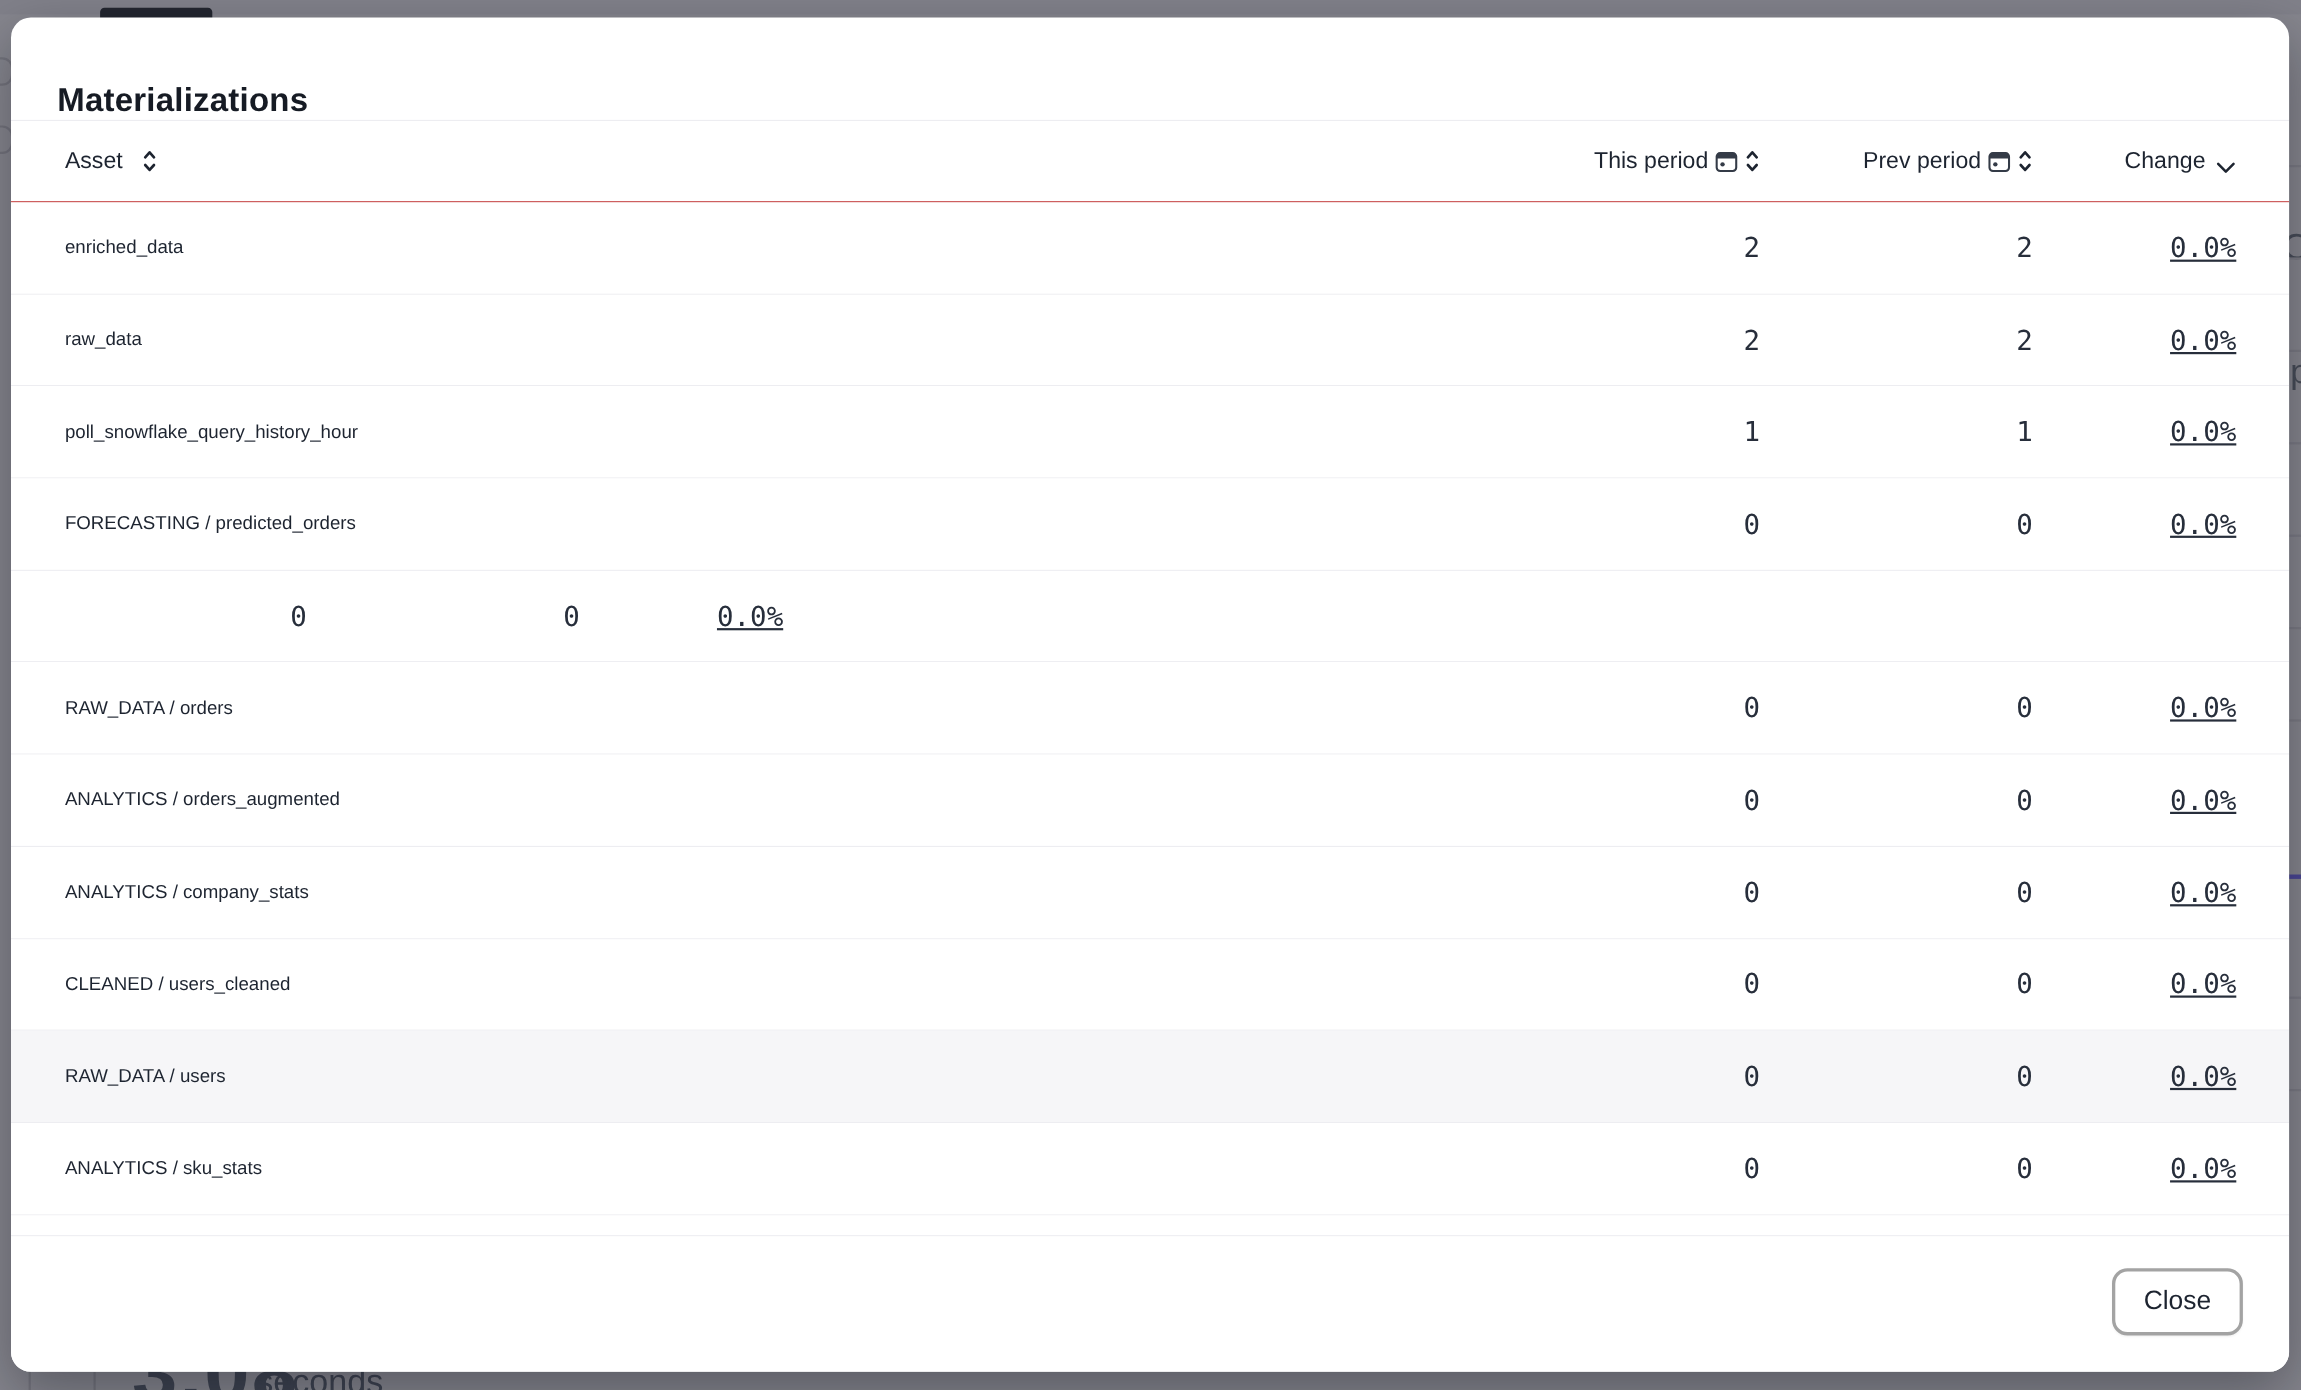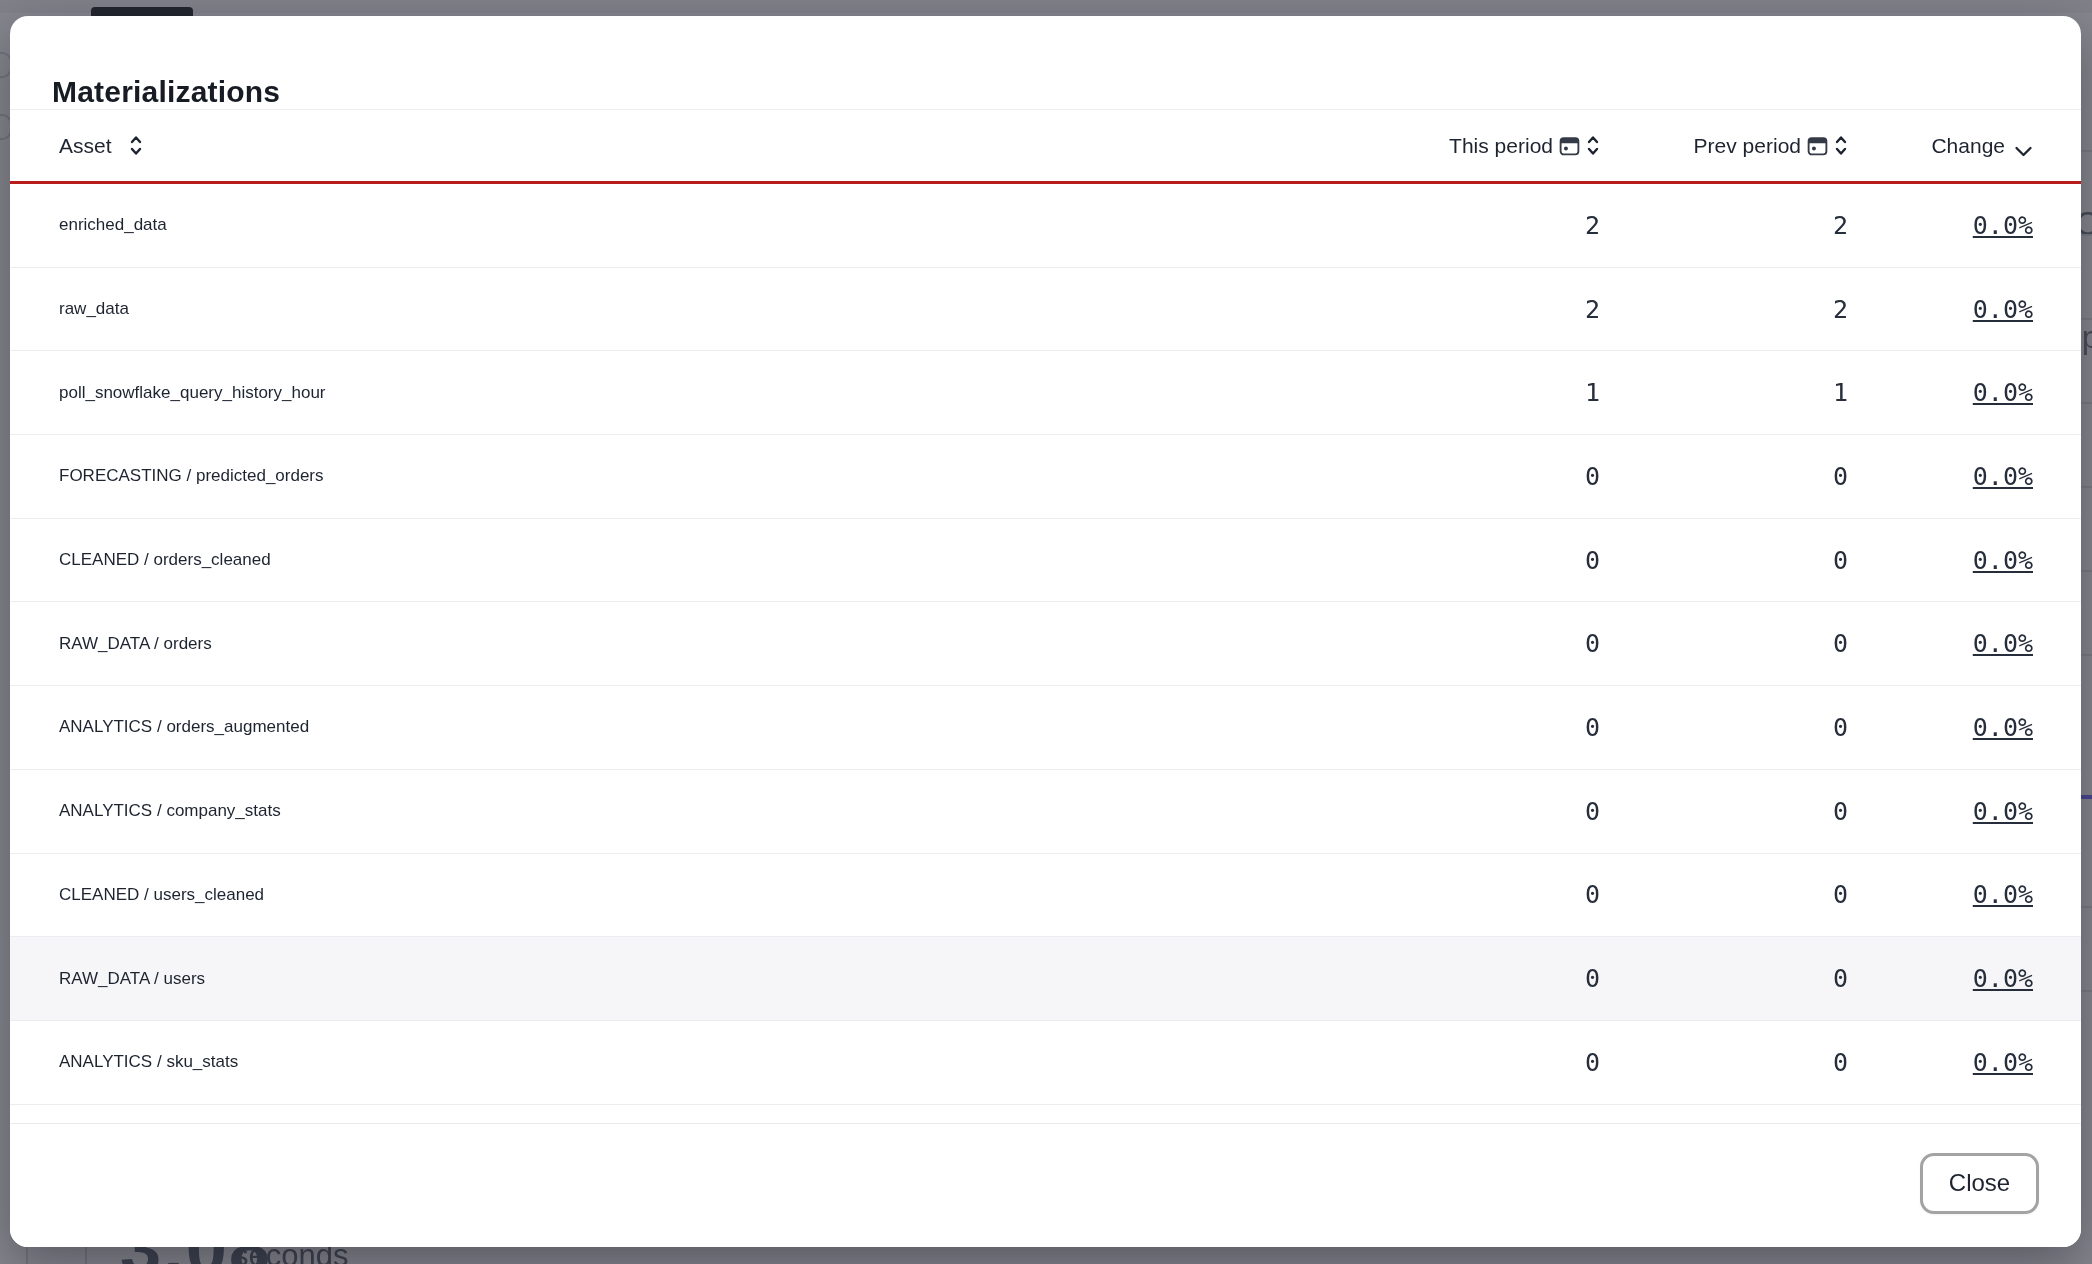--- a/index.html
+++ b/index.html
@@ -39,21 +39,21 @@
     display:flex; flex-direction:column; overflow:hidden;
   }
   .modal-header {
     height:94px; flex:0 0 auto; display:flex; align-items:flex-end;
     padding-left:42px; border-bottom:1px solid #EDEDF1;
   }
   .modal-title { font-size:30px; font-weight:700; color:#161B24; letter-spacing:0.2px; }
 
   .thead {
     height:74px; flex:0 0 auto; display:flex; align-items:center;
-    padding:0 48px 0 49px; border-bottom:3px solid #b91c1c;
+    padding:0 48px 0 49px; border-bottom:1px solid #b91c1c;
     font-size:21px; color:#1D2430;
   }
   .hcell { display:flex; align-items:center; }
   .hcell.asset { flex:1; justify-content:flex-start; gap:17px; }
   .hcell.num { justify-content:flex-end; gap:5px; }
   .hcell.this { width:220px; }
   .hcell.prev { width:248px; }
   .hcell.change { width:185px; gap:9px;align-items:flex-end; }
   .hcell svg { display:block; }
   .icon { color:#343B47; display:flex; align-items:center; }
@@ -194,21 +194,20 @@
     <div class="cell-num cell-prev">1</div>
     <div class="cell-num cell-change">0.0%</div>
   </div>
       <div class="trow">
     <div class="cell-asset">FORECASTING / predicted_orders</div>
     <div class="cell-num cell-this">0</div>
     <div class="cell-num cell-prev">0</div>
     <div class="cell-num cell-change">0.0%</div>
   </div>
       <div class="trow">
-    <div class="cell-asset">CLEANED / orders_cleaned</div>
     <div class="cell-num cell-this">0</div>
     <div class="cell-num cell-prev">0</div>
     <div class="cell-num cell-change">0.0%</div>
   </div>
       <div class="trow">
     <div class="cell-asset">RAW_DATA / orders</div>
     <div class="cell-num cell-this">0</div>
     <div class="cell-num cell-prev">0</div>
     <div class="cell-num cell-change">0.0%</div>
   </div>

